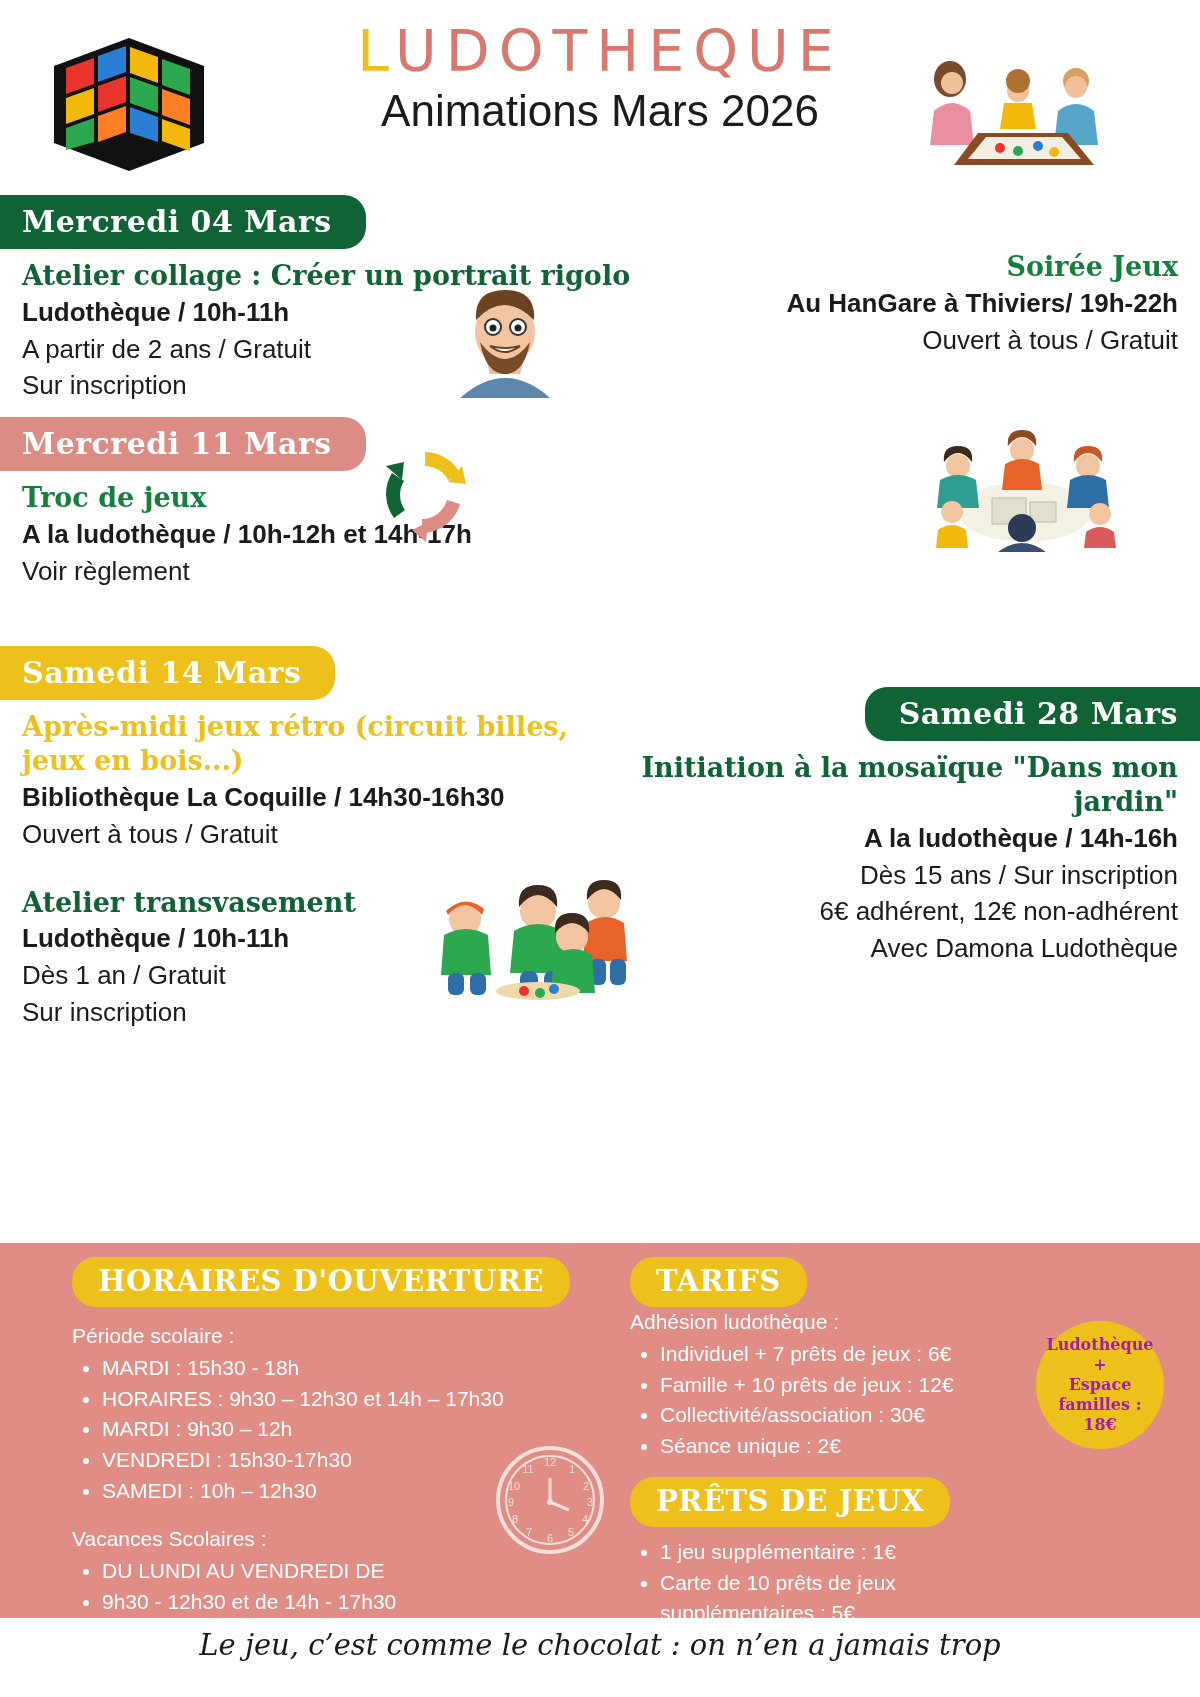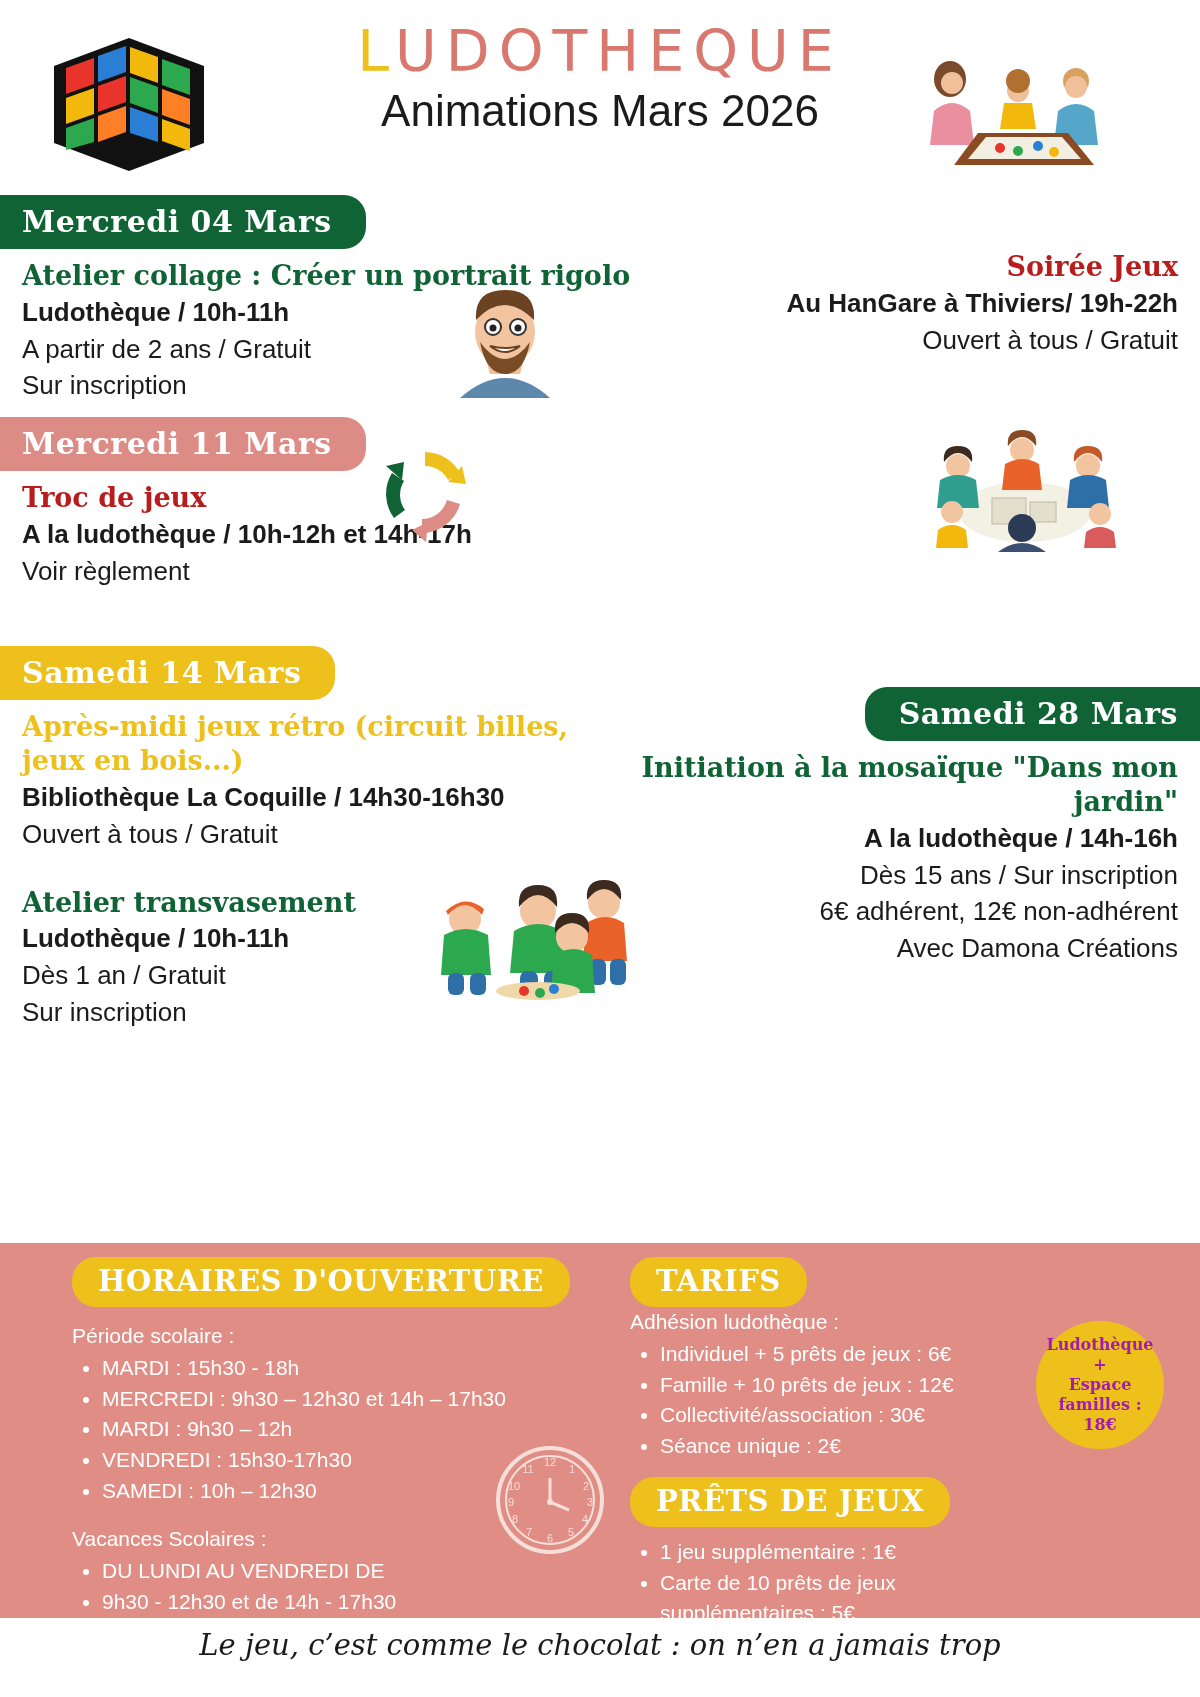--- a/index.html
+++ b/index.html
@@ -84,21 +84,21 @@
 
   .event { margin-bottom: 8px; }
   .ev-title {
     font-family: "DejaVu Serif", serif;
     font-weight: bold;
     font-size: 27px;
     margin: 10px 0 2px 22px;
     line-height: 1.25;
   }
   .ev-title.green { color: #0f6334; }
-  .ev-title.pink  { color: #b91c1c; }
+  .ev-title.pink  { color: #15803d; }
   .ev-title.yellow{ color: #eec01c; }
   .ev-line {
     font-size: 26px;
     color: #1b1b1b;
     margin: 3px 0 3px 22px;
     line-height: 1.3;
   }
   .ev-line.bold { font-weight: bold; }
 
   .col-right .ev-title, .col-right .ev-line { text-align: right; margin-left: 0; margin-right: 22px; }
@@ -345,21 +345,21 @@
         <path d="M176 112 q14 -10 28 0 l2 16 h-32z" fill="#d95b5b"></path>
       </svg>
     </div>
 
     <div class="event" style="text-align:right; margin-top:330px">
       <div class="banner green right">Samedi 28 Mars</div>
       <div class="ev-title green">Initiation à la mosaïque "Dans mon jardin"</div>
       <div class="ev-line bold">A la ludothèque / 14h-16h</div>
       <div class="ev-line">Dès 15 ans / Sur inscription</div>
       <div class="ev-line">6€ adhérent, 12€ non-adhérent</div>
-      <div class="ev-line">Avec Damona Créations</div>
+      <div class="ev-line">Avec Damona Ludothèque</div>
     </div>
   </div>
 
   <div class="art" style="left:905px; top:1055px;">
     <svg viewBox="0 0 250 160" width="250" height="160">
       <polygon points="34,118 52,70 76,96 60,140" fill="#f08a1d"></polygon>
       <polygon points="58,142 76,98 104,120 88,152" fill="#f0a92e"></polygon>
       <polygon points="78,96 98,52 126,78 106,118" fill="#e8622a"></polygon>
       <polygon points="100,52 118,18 140,52 120,76" fill="#f08a1d"></polygon>
       <polygon points="122,78 146,56 166,96 136,118" fill="#2b3a55"></polygon>
@@ -373,21 +373,21 @@
 </div>
 
 <div class="bottom">
 
   <div class="bottom-left">
     <div class="pill">HORAIRES D'OUVERTURE</div>
     <div class="bt-text" style="margin-top:14px">
       <div>Période scolaire :</div>
       <ul>
         <li>MARDI : 15h30 - 18h</li>
-        <li>MERCREDI : 9h30 – 12h30 et 14h – 17h30</li>
+        <li>HORAIRES : 9h30 – 12h30 et 14h – 17h30</li>
         <li>MARDI  : 9h30 – 12h</li>
         <li>VENDREDI : 15h30-17h30</li>
         <li>SAMEDI : 10h – 12h30</li>
       </ul>
     </div>
     <div class="bt-text" style="margin-top:18px">
       <div>Vacances Scolaires :</div>
       <ul>
         <li>DU LUNDI AU VENDREDI DE</li>
         <li>9h30 - 12h30 et de 14h - 17h30</li>
@@ -417,21 +417,21 @@
       <line x1="60" y1="62" x2="79" y2="70" stroke="#f6ded9" stroke-width="3"></line>
       <circle cx="60" cy="62" r="3" fill="#f6ded9"></circle>
     </svg>
   </div>
 
   <div class="bottom-right">
     <div class="pill">TARIFS</div>
     <div class="bt-text" style="margin-top:0">
       <div>Adhésion ludothèque :</div>
       <ul>
-        <li>Individuel + 5 prêts de jeux : 6€</li>
+        <li>Individuel + 7 prêts de jeux : 6€</li>
         <li>Famille + 10 prêts de jeux : 12€</li>
         <li>Collectivité/association : 30€</li>
         <li>Séance unique : 2€</li>
       </ul>
     </div>
     <div style="margin-top:16px">
       <div class="pill">PRÊTS DE JEUX</div>
     </div>
     <div class="bt-text" style="margin-top:10px">
       <ul>

